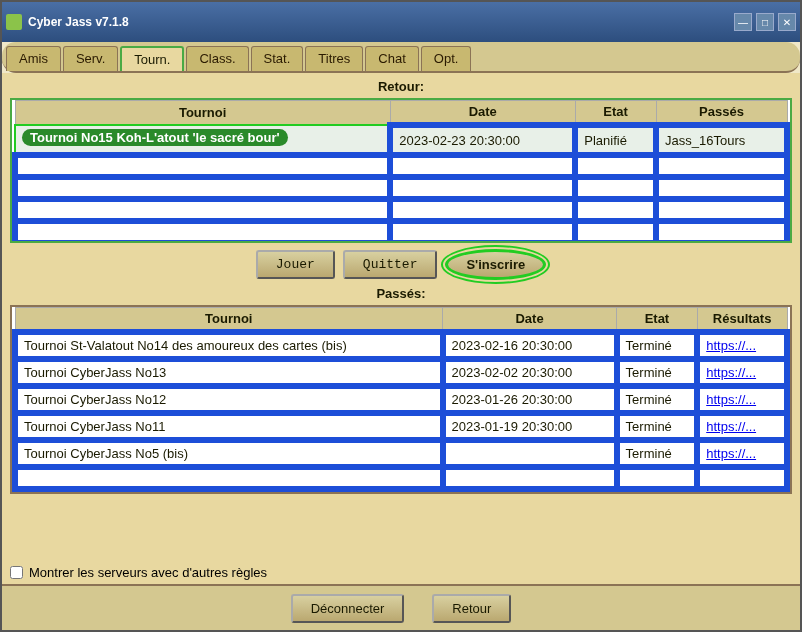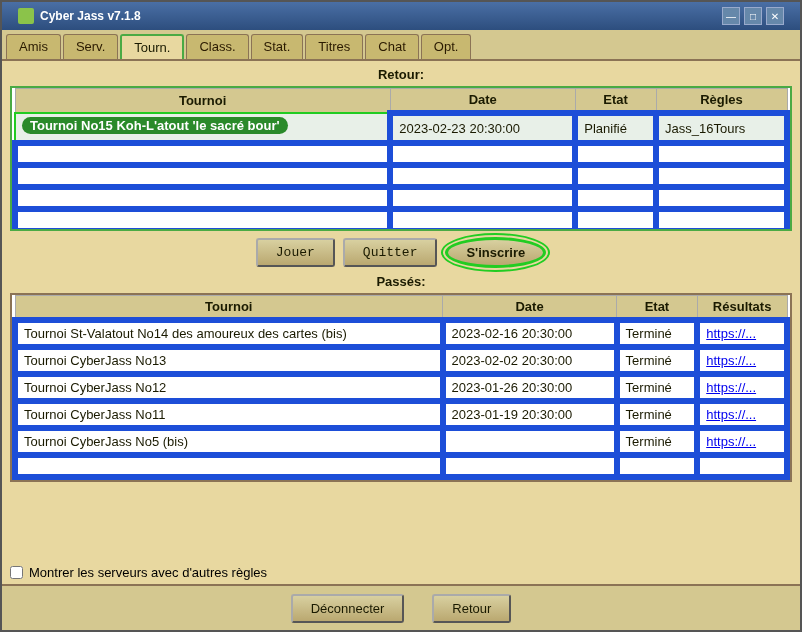--- a/index.html
+++ b/index.html
@@ -9,24 +9,24 @@
       background: #f0e8c8;
       width: 802px;
       height: 632px;
       overflow: hidden;
       border: 2px solid #555;
     }
     
     .titlebar {
       background: linear-gradient(to bottom, #4a6fa5, #2d4e7e);
       color: white;
-      height: 28px;
-      display: flex;
-      align-items: center;
-      padding: 0 16px;
+      height: 40px;
+      display: flex;
+      align-items: center;
+      padding: 0 4px;
       font-size: 12px;
       font-weight: bold;
       justify-content: space-between;
     }
     .titlebar-left {
       display: flex;
       align-items: center;
       gap: 6px;
     }
     .titlebar-icon {
@@ -50,20 +50,21 @@
       display: flex;
       align-items: center;
       justify-content: center;
     }
     
     .tabbar {
       background: #d4c890;
       display: flex;
       padding: 4px 4px 0 4px;
       border-bottom: 2px solid #8b7355;
+      border-radius: 14px;
     }
     .tab {
       padding: 4px 12px;
       background: #c8b870;
       border: 1px solid #8b7355;
       border-bottom: none;
       cursor: pointer;
       font-size: 13px;
       color: #2a1a00;
       margin-right: 2px;
@@ -253,21 +254,21 @@
 
     <div class="section-title">Retour:</div>
 
     <div class="actuels-container">
       <table class="data-table">
         <thead>
           <tr>
             <th>Tournoi</th>
             <th>Date</th>
             <th>Etat</th>
-            <th>Règles</th>
+            <th>Passés</th>
           </tr>
         </thead>
         <tbody>
           <tr class="row-highlighted">
             <td class="tournament-name-cell green-outlined">
               <span class="name-badge">Tournoi No15 Koh-L'atout 'le sacré bour'</span>
             </td>
             <td>2023-02-23 20:30:00</td>
             <td>Planifié</td>
             <td>Jass_16Tours</td>

